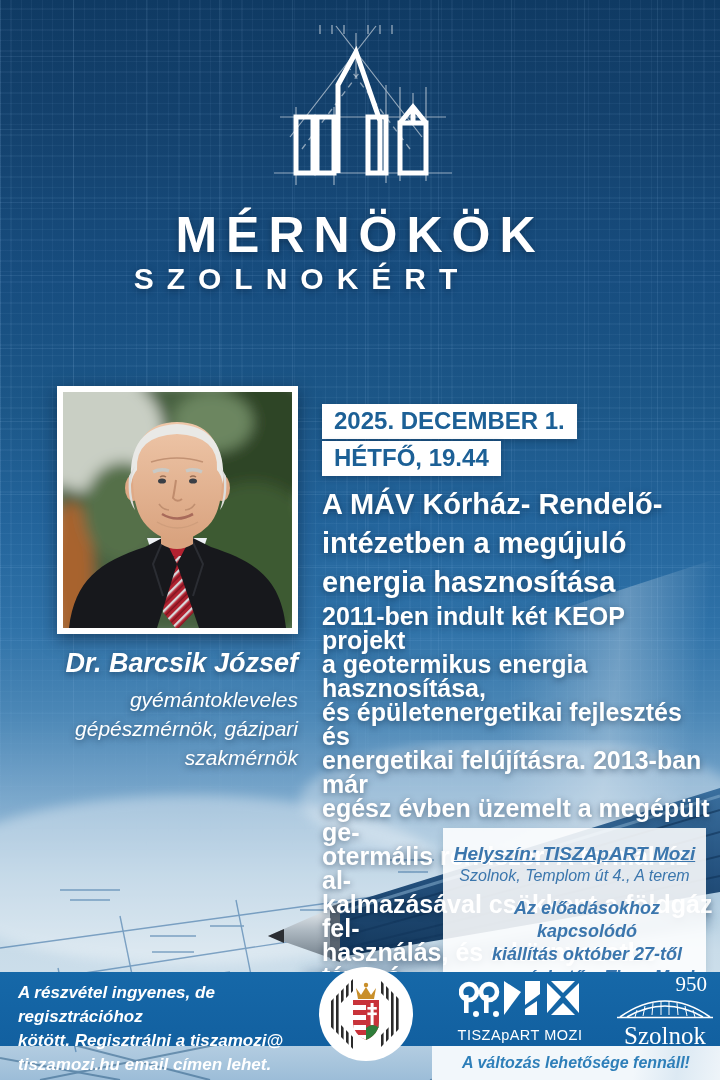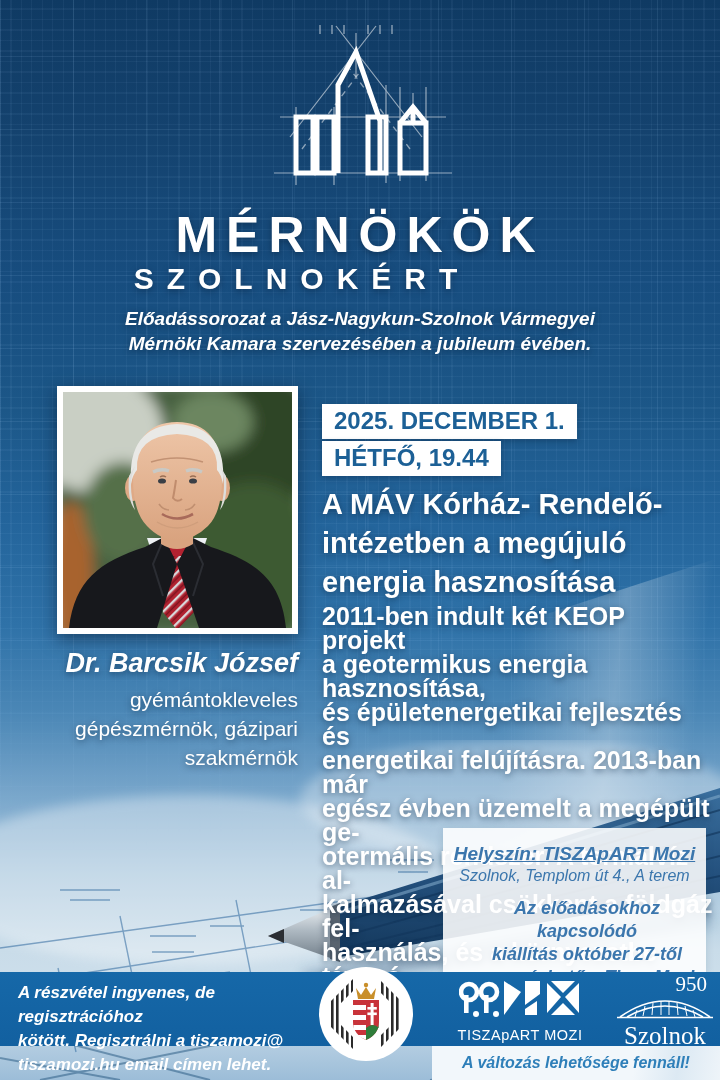--- a/index.html
+++ b/index.html
@@ -37,21 +37,21 @@
   .subtitle{left:0;top:306px;width:720px;text-align:center;color:#fff;
     font-size:19px;font-weight:bold;font-style:italic;line-height:25px;
     white-space:pre-line;z-index:2;}
   
   .photo-frame{left:57px;top:386px;width:229px;height:236px;background:#fff;
     padding:6px;box-shadow:0 5px 16px rgba(0,18,40,.5);z-index:2;}
   .photo-frame svg{display:block;}
   
   .speaker{left:18px;top:648px;width:280px;text-align:right;color:#fff;z-index:2;}
   .speaker-name{font-size:27px;font-weight:bold;font-style:italic;}
-  .speaker-cred{margin-top:6px;font-size:21px;line-height:29px;white-space:pre-line;}
+  .speaker-cred{margin-top:6px;font-size:21px;font-style:italic;line-height:29px;white-space:pre-line;}
   
   .col{left:322px;top:404px;width:392px;z-index:2;}
   .badge{display:inline-block;background:#fff;color:#1c6096;font-weight:bold;
     font-size:24px;padding:3px 12px 4px;box-shadow:0 2px 6px rgba(6,30,56,.35);}
   .badge2{margin-top:2px;}
   .event-title{margin-top:9px;color:#fff;font-size:29px;font-weight:bold;
     line-height:39px;white-space:pre-line;}
   .event-desc{margin-top:2px;color:#fff;font-size:25px;font-weight:bold;
     line-height:24px;white-space:pre-line;}
   
@@ -178,22 +178,20 @@
         <path d="M88,148 L88,60 L106,27 L130,96 L130,148"></path>
         <rect x="118" y="92" width="18" height="56"></rect>
         <rect x="150" y="98" width="26" height="50"></rect>
         <path d="M150,98 L163,82 L176,98 M163,82 L163,98"></path>
       </g>
     </g>
   </svg>
 
   <div class="abs title-line1 shadow-txt">MÉRNÖKÖK</div>
   <div class="abs title-line2 shadow-txt">SZOLNOKÉRT</div>
-  <div class="abs subtitle shadow-txt">Előadássorozat a Jász-Nagykun-Szolnok Vármegyei
-Mérnöki Kamara szervezésében a jubileum évében.</div>
 
   <div class="abs photo-frame">
     <svg width="229" height="236" viewBox="0 0 229 236">
       <defs>
         <filter id="blurbg">
             <feGaussianBlur stdDeviation="7"></feGaussianBlur>
           </filter>
         <linearGradient id="skin" x1="0" y1="0" x2="0" y2="1">
           <stop offset="0" stop-color="#eec6a8"></stop>
             <stop offset="1" stop-color="#d9a37f"></stop>

